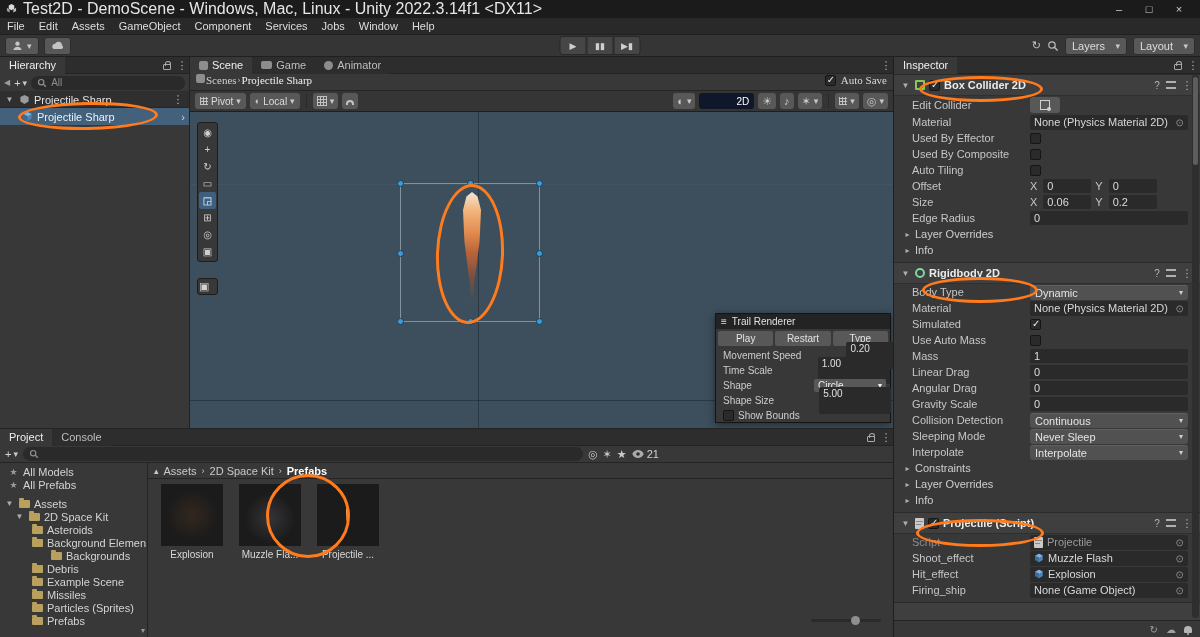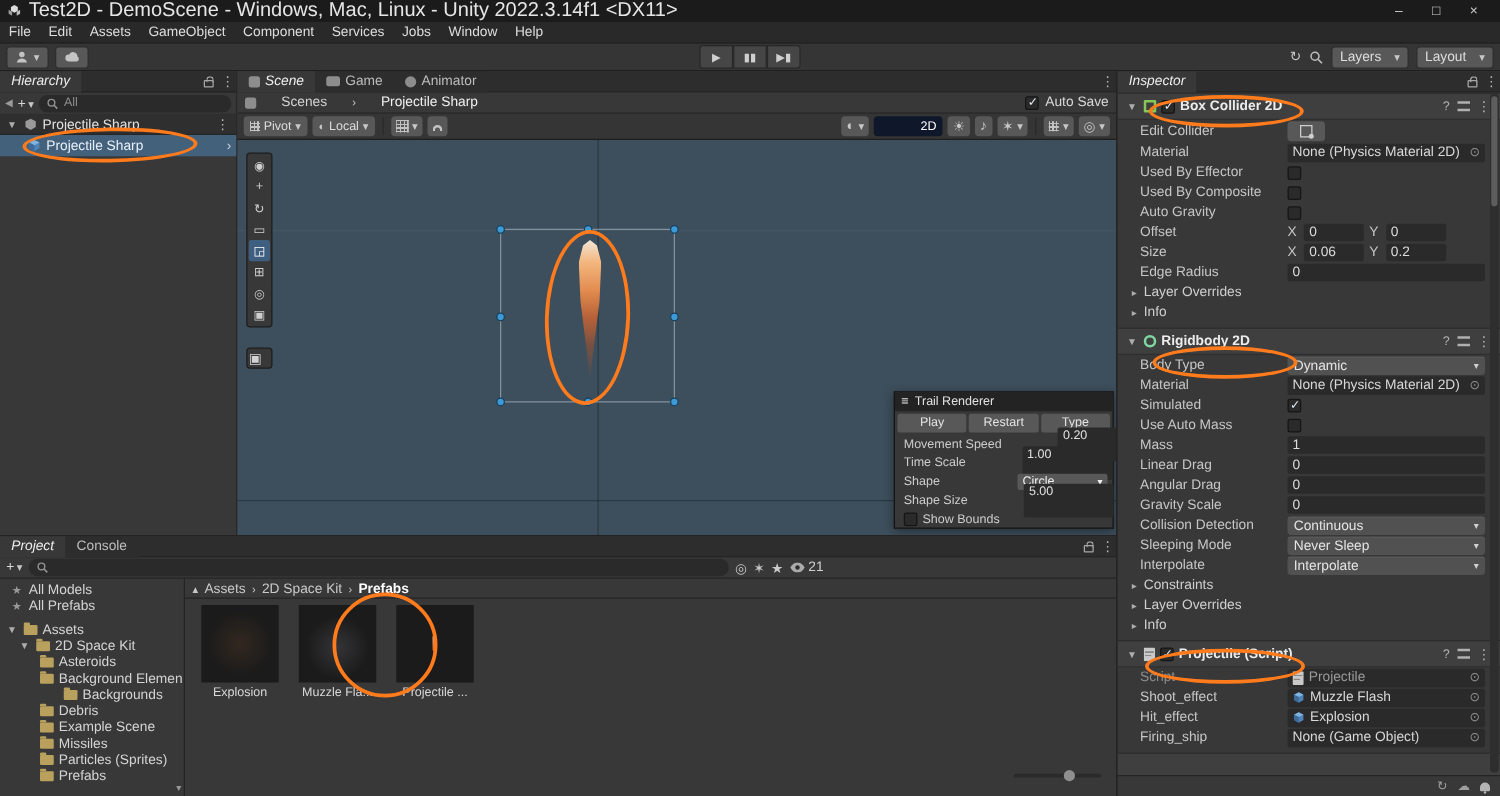--- a/index.html
+++ b/index.html
@@ -18,42 +18,42 @@
   .transport{position:absolute;left:50%;transform:translateX(-50%);top:1px;display:flex;}
   .transport span{width:27px;height:19px;background:#464646;border:1px solid #282828;color:#cfcfcf;display:flex;align-items:center;justify-content:center;font-size:9px;}
   .transport span:first-child{border-radius:3px 0 0 3px;}
   .transport span:last-child{border-radius:0 3px 3px 0;}
   .tright{margin-left:auto;display:flex;align-items:center;gap:6px;}
   .car{font-size:9px;color:#c8c8c8;}
   
   .panel{position:absolute;background:#383838;}
   .ptabs{height:17px;background:#2d2d2d;border-bottom:1px solid #232323;display:flex;align-items:center;}
   .tab{padding:0 9px;line-height:17px;background:#2d2d2d;color:#bdbdbd;display:flex;align-items:center;gap:4px;}
-  .tab.active{background:#383838;color:#eeeeee;font-style:italic;}
+  .tab.active{background:#383838;color:#eeeeee;}
   .spacer{flex:1;}
   .kebab{width:14px;text-align:center;color:#b5b5b5;}
   .fo{width:11px;flex:none;color:#adadad;font-size:8px;text-align:center;}
   .cb{width:11px;height:11px;background:#2a2a2a;border:1px solid #151515;border-radius:2px;position:relative;flex:none;}
   .cb.on::after{content:"✓";position:absolute;left:1px;top:-2px;font-size:10px;color:#e2eaf2;}
   .mini-ico{width:9px;height:9px;background:#8d8d8d;border-radius:2px;flex:none;}
   .mini-ico.round{border-radius:50%;}
   .searchbox{flex:1;height:14px;background:#2a2a2a;border-radius:8px;display:flex;align-items:center;gap:4px;padding:0 6px;color:#8f8f8f;font-size:10px;}
   .icon-lock{width:8px;height:6px;border:1px solid #a8a8a8;border-radius:1px;position:relative;margin:3px 4px 0 0;flex:none;}
   .icon-lock::before{content:'';position:absolute;top:-4px;left:1px;width:4px;height:4px;border:1px solid #a8a8a8;border-bottom:none;border-radius:3px 3px 0 0;}
   
   .hierarchy{left:0;top:57px;width:190px;height:371px;border-right:1px solid #232323;}
   .htools{height:18px;display:flex;align-items:center;gap:4px;padding:0 4px;border-bottom:1px solid #2e2e2e;}
   .collapse{color:#9a9a9a;font-size:8px;}
   .plusbtn{color:#d8d8d8;display:flex;align-items:center;gap:2px;}
   .hscene{height:16px;background:#2f2f2f;border-bottom:1px solid #262626;display:flex;align-items:center;gap:4px;padding:0 4px;color:#e2e2e2;}
   .hobj{height:17px;background:#44617c;display:flex;align-items:center;gap:4px;padding:0 4px 0 22px;color:#e8f1fa;}
   .hobj .next{margin-left:auto;color:#c9d6e2;}
   
   .scene{left:190px;top:57px;width:703px;height:371px;}
-  .subhead{height:17px;background:#383838;border-bottom:1px solid #242424;display:flex;align-items:center;gap:20px;padding:0 6px;}
+  .subhead{height:17px;background:#383838;border-bottom:1px solid #242424;display:flex;align-items:flex-start;gap:1px;padding:0 6px;font-family:Liberation Serif, serif;}
   .subhead .crumb{color:#f0f0f0;}
   .autosave{margin-left:auto;display:flex;align-items:center;gap:5px;color:#d8d8d8;}
   .stoolbar{height:21px;background:#353535;border-bottom:1px solid #1f1f1f;display:flex;align-items:center;gap:4px;padding:0 5px;}
   .stbtn{height:16px;background:#585858;border-radius:3px;padding:0 5px;display:flex;align-items:center;gap:3px;color:#dddddd;font-size:10px;}
   .stbtn.icononly{padding:0 4px;}
   .stbtn.on{background:#0f172a;color:#fff;padding-left:37px;}
   .sdiv{width:1px;height:14px;background:#2a2a2a;margin:0 2px;}
   .sright{margin-left:auto;display:flex;align-items:center;gap:4px;}
   .icon-grid9{width:10px;height:10px;flex:none;background:
      repeating-linear-gradient(0deg,#c2c2c2 0 1px,transparent 1px 3px),
@@ -580,21 +580,21 @@
             <span class="cb"></span>
           </div>
       </div>
       <div class="irow">
         <span class="plabel">Used By Composite</span>
         <div class="pv">
             <span class="cb"></span>
           </div>
       </div>
       <div class="irow">
-        <span class="plabel">Auto Gravity</span>
+        <span class="plabel">Auto Tiling</span>
         <div class="pv">
             <span class="cb"></span>
           </div>
       </div>
       <div class="irow">
         <span class="plabel">Offset</span>
         <div class="pv">
           <span class="axis">X</span>
             <span class="nf">0</span>
           <span class="axis">Y</span>

